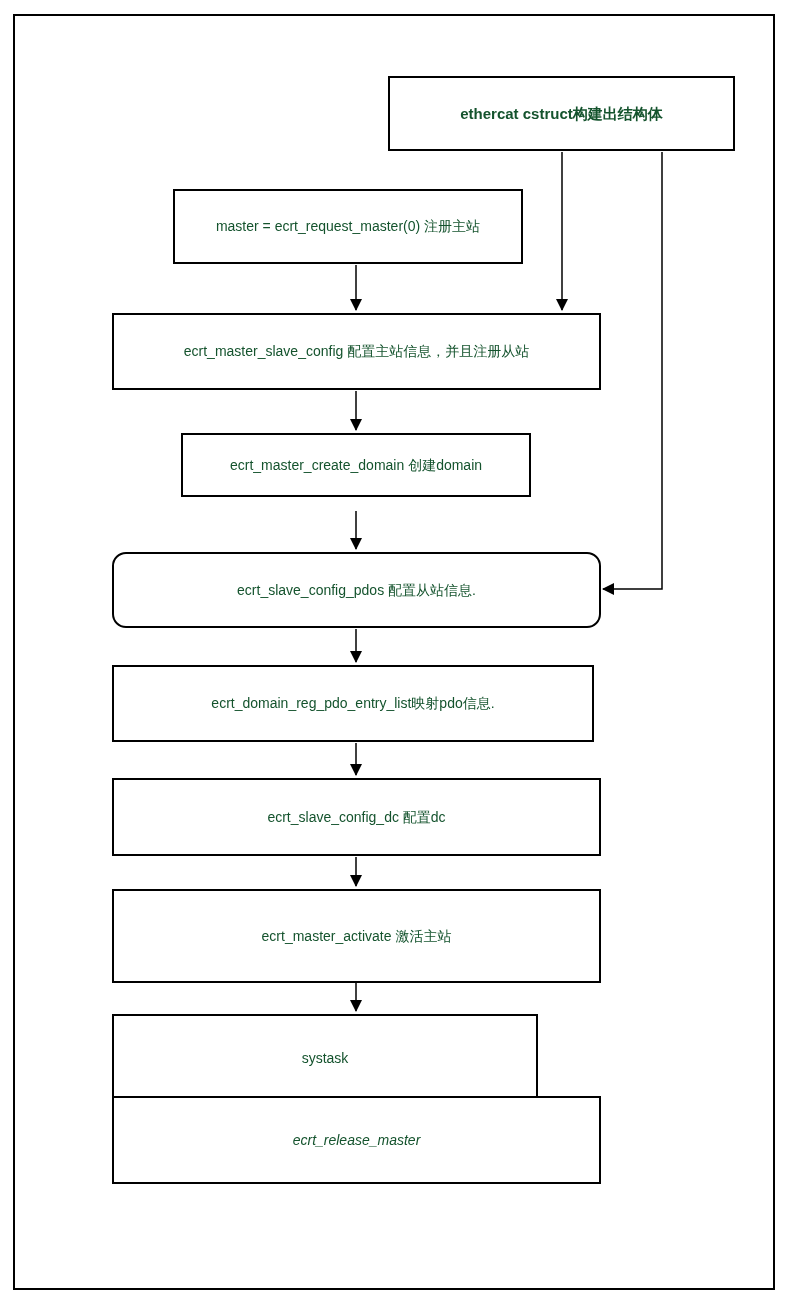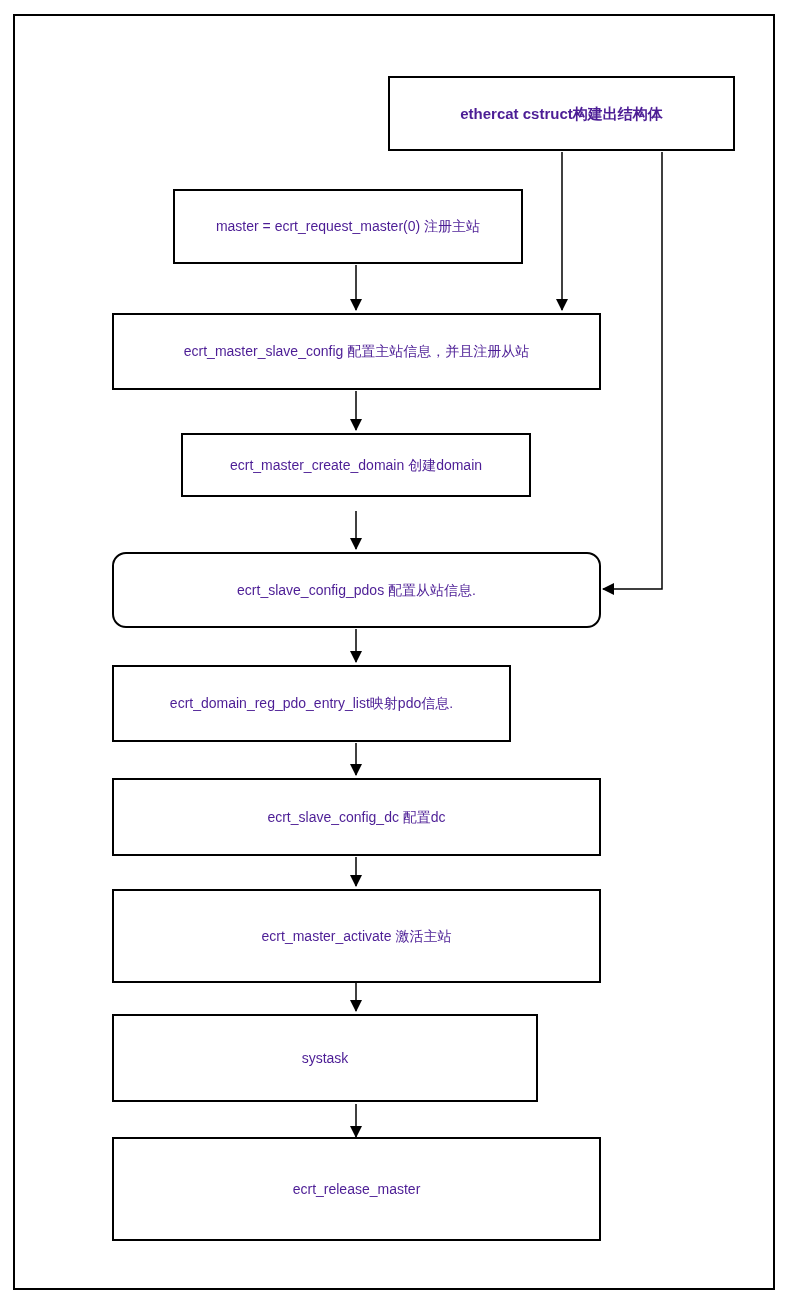--- a/index.html
+++ b/index.html
@@ -1,21 +1,21 @@
 <!DOCTYPE html>
 <html><head>
 <meta charset="utf-8">
 <style>
   html,body{margin:0;padding:0;background:#ffffff;}
   .canvas{
     position:relative;
     width:789px;height:1304px;
     background:#ffffff;
     font-family:"Liberation Sans","DejaVu Sans",sans-serif;
-    color:#4c1d95;
+    color:#14532d;
     overflow:hidden;
   }
   .outer-border{
     position:absolute;
     left:13px;top:14px;
     width:762px;height:1276px;
     border:2px solid #000000;
     box-sizing:border-box;
   }
   .node{
@@ -67,23 +67,23 @@
   <div class="node bold" style="left:388px;top:76px;width:347px;height:75px;">ethercat cstruct构建出结构体</div>
 
   <div class="node" style="left:173px;top:189px;width:350px;height:75px;">master = ecrt_request_master(0) 注册主站</div>
 
   <div class="node" style="left:112px;top:313px;width:489px;height:77px;">ecrt_master_slave_config 配置主站信息，并且注册从站</div>
 
   <div class="node" style="left:181px;top:433px;width:350px;height:64px;">ecrt_master_create_domain 创建domain</div>
 
   <div class="node" style="left:112px;top:552px;width:489px;height:76px;border-radius:14px;">ecrt_slave_config_pdos 配置从站信息.</div>
 
-  <div class="node" style="left:112px;top:665px;width:399px;height:77px;">ecrt_domain_reg_pdo_entry_list映射pdo信息.</div>
+  <div class="node" style="left:112px;top:665px;width:482px;height:77px;">ecrt_domain_reg_pdo_entry_list映射pdo信息.</div>
 
   <div class="node" style="left:112px;top:778px;width:489px;height:78px;">ecrt_slave_config_dc 配置dc</div>
 
   <div class="node" style="left:112px;top:889px;width:489px;height:94px;">ecrt_master_activate 激活主站</div>
 
   <div class="node" style="left:112px;top:1014px;width:426px;height:88px;">systask</div>
 
-  <div class="node" style="left:112px;top:1137px;width:489px;height:104px;">ecrt_release_master</div>
+  <div class="node" style="left:112px;top:1096px;width:489px;height:88px;font-style:italic;">ecrt_release_master</div>
 
 </div>
 
 </body></html>

